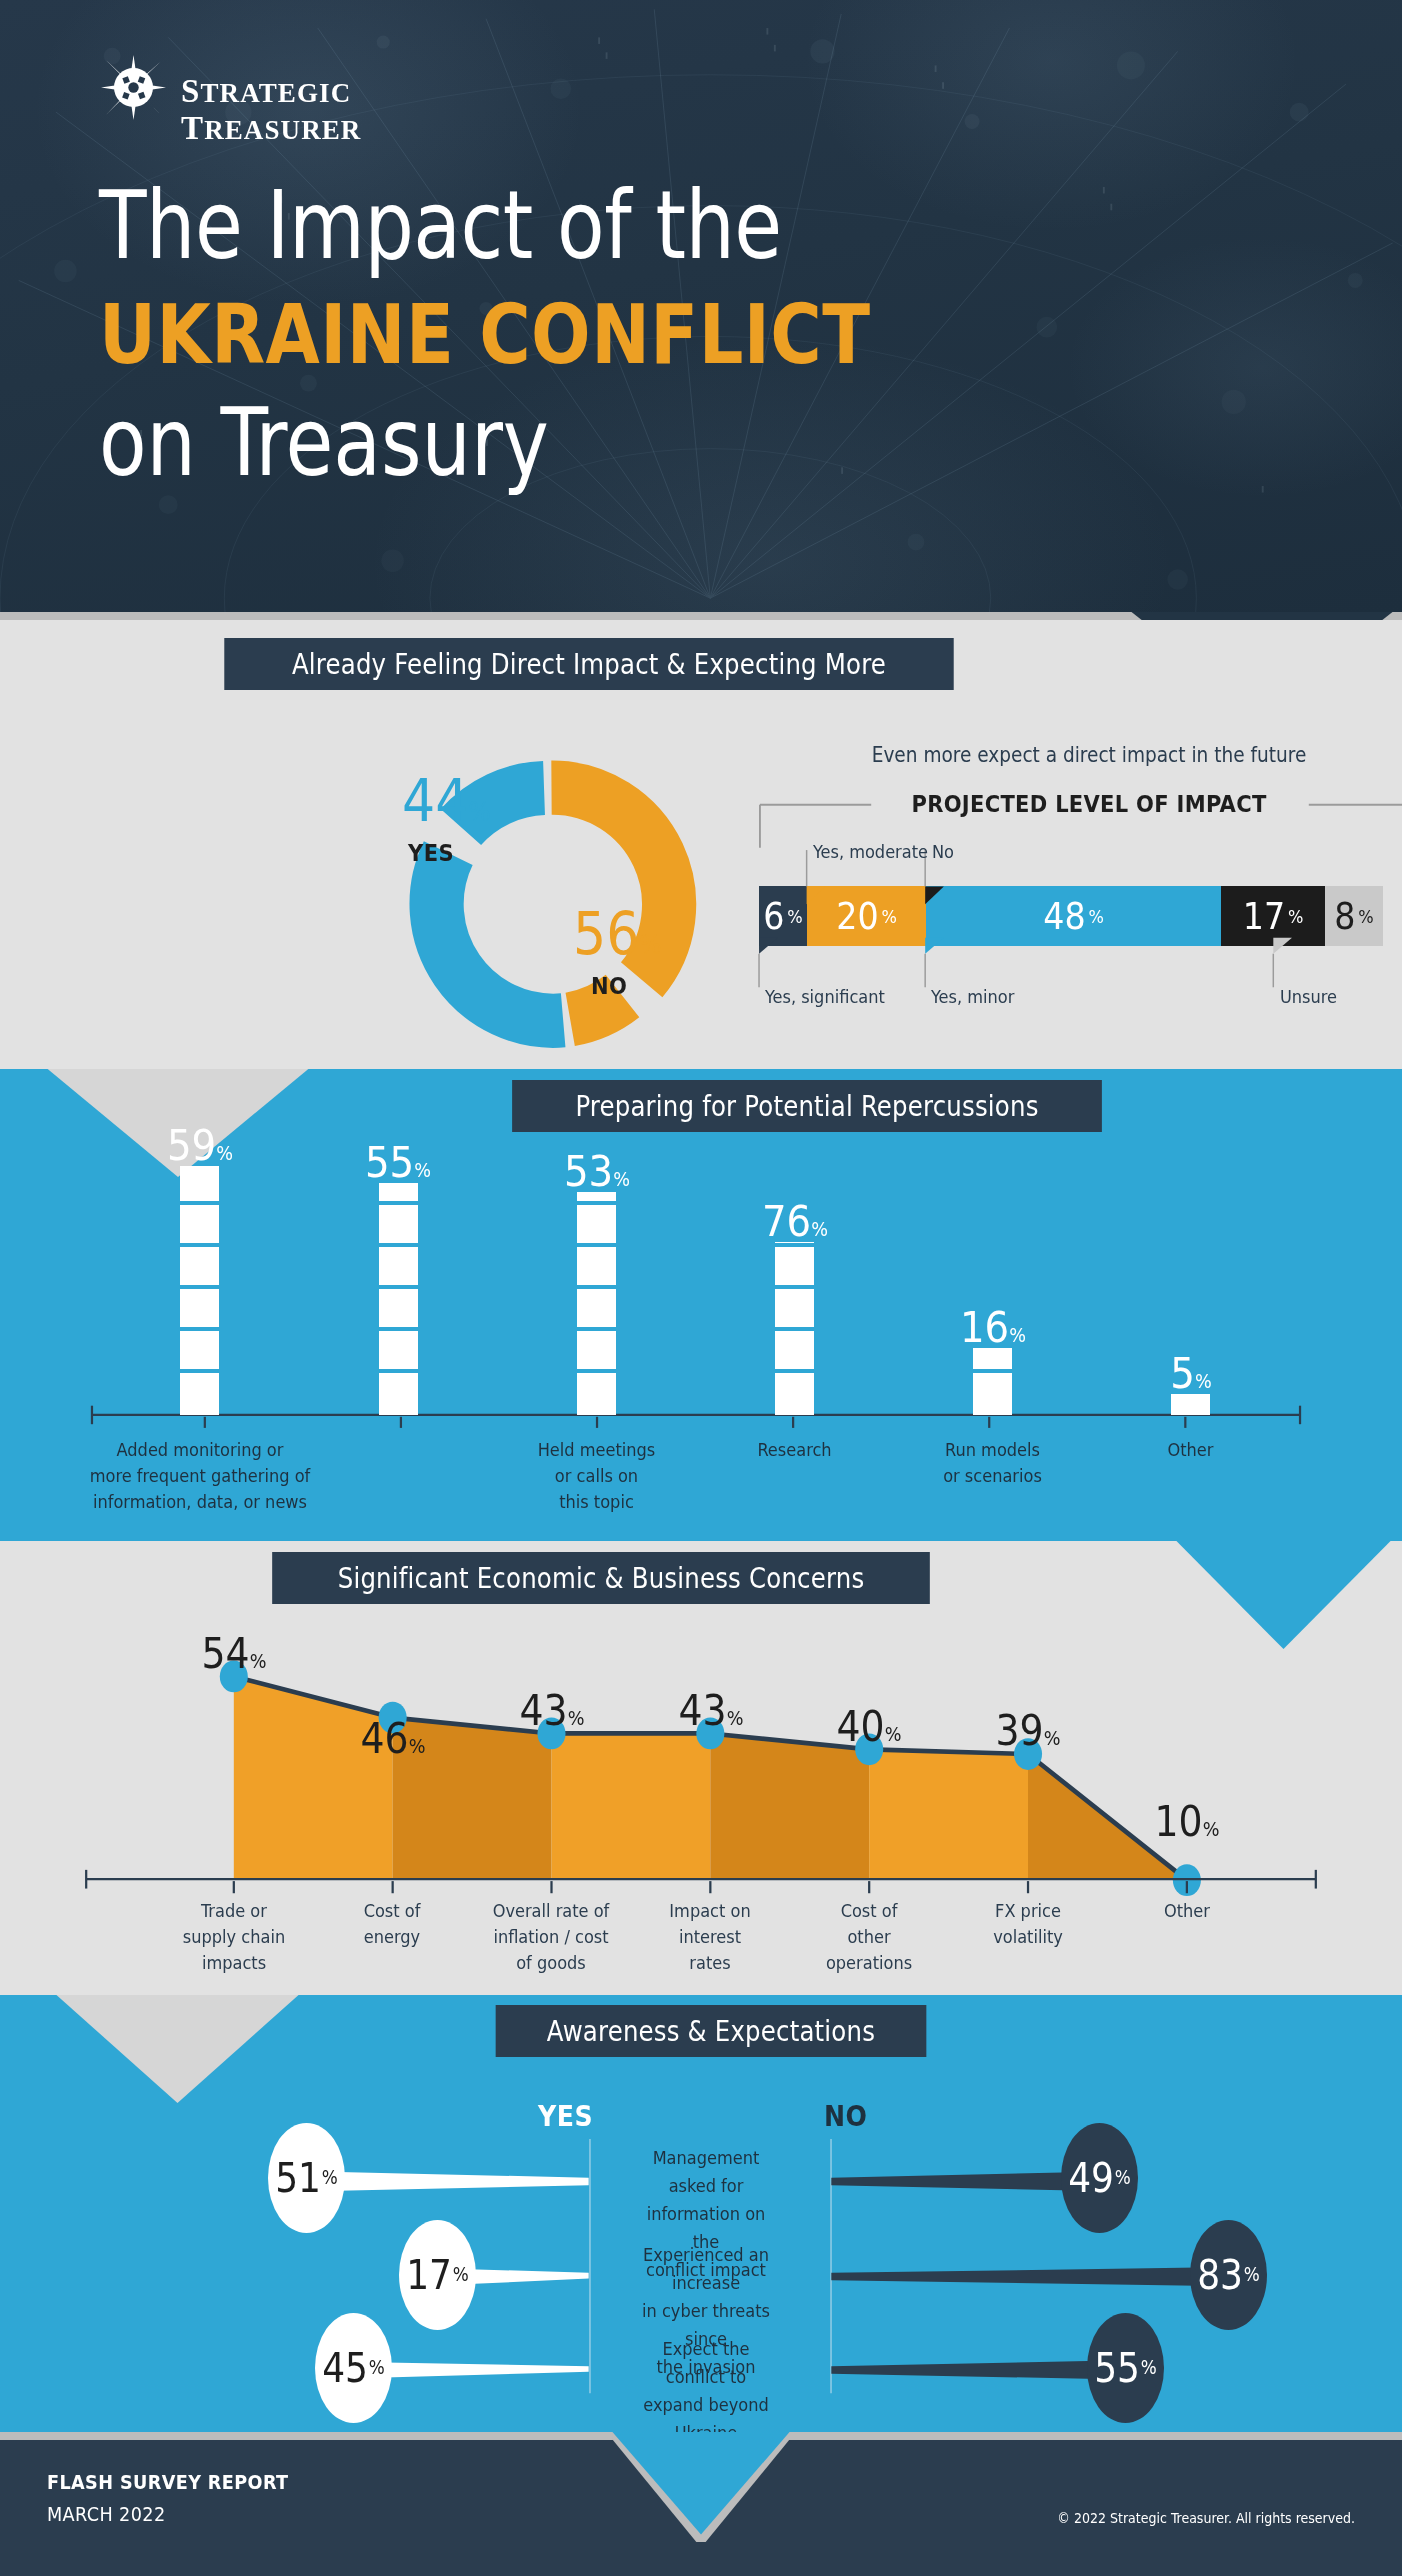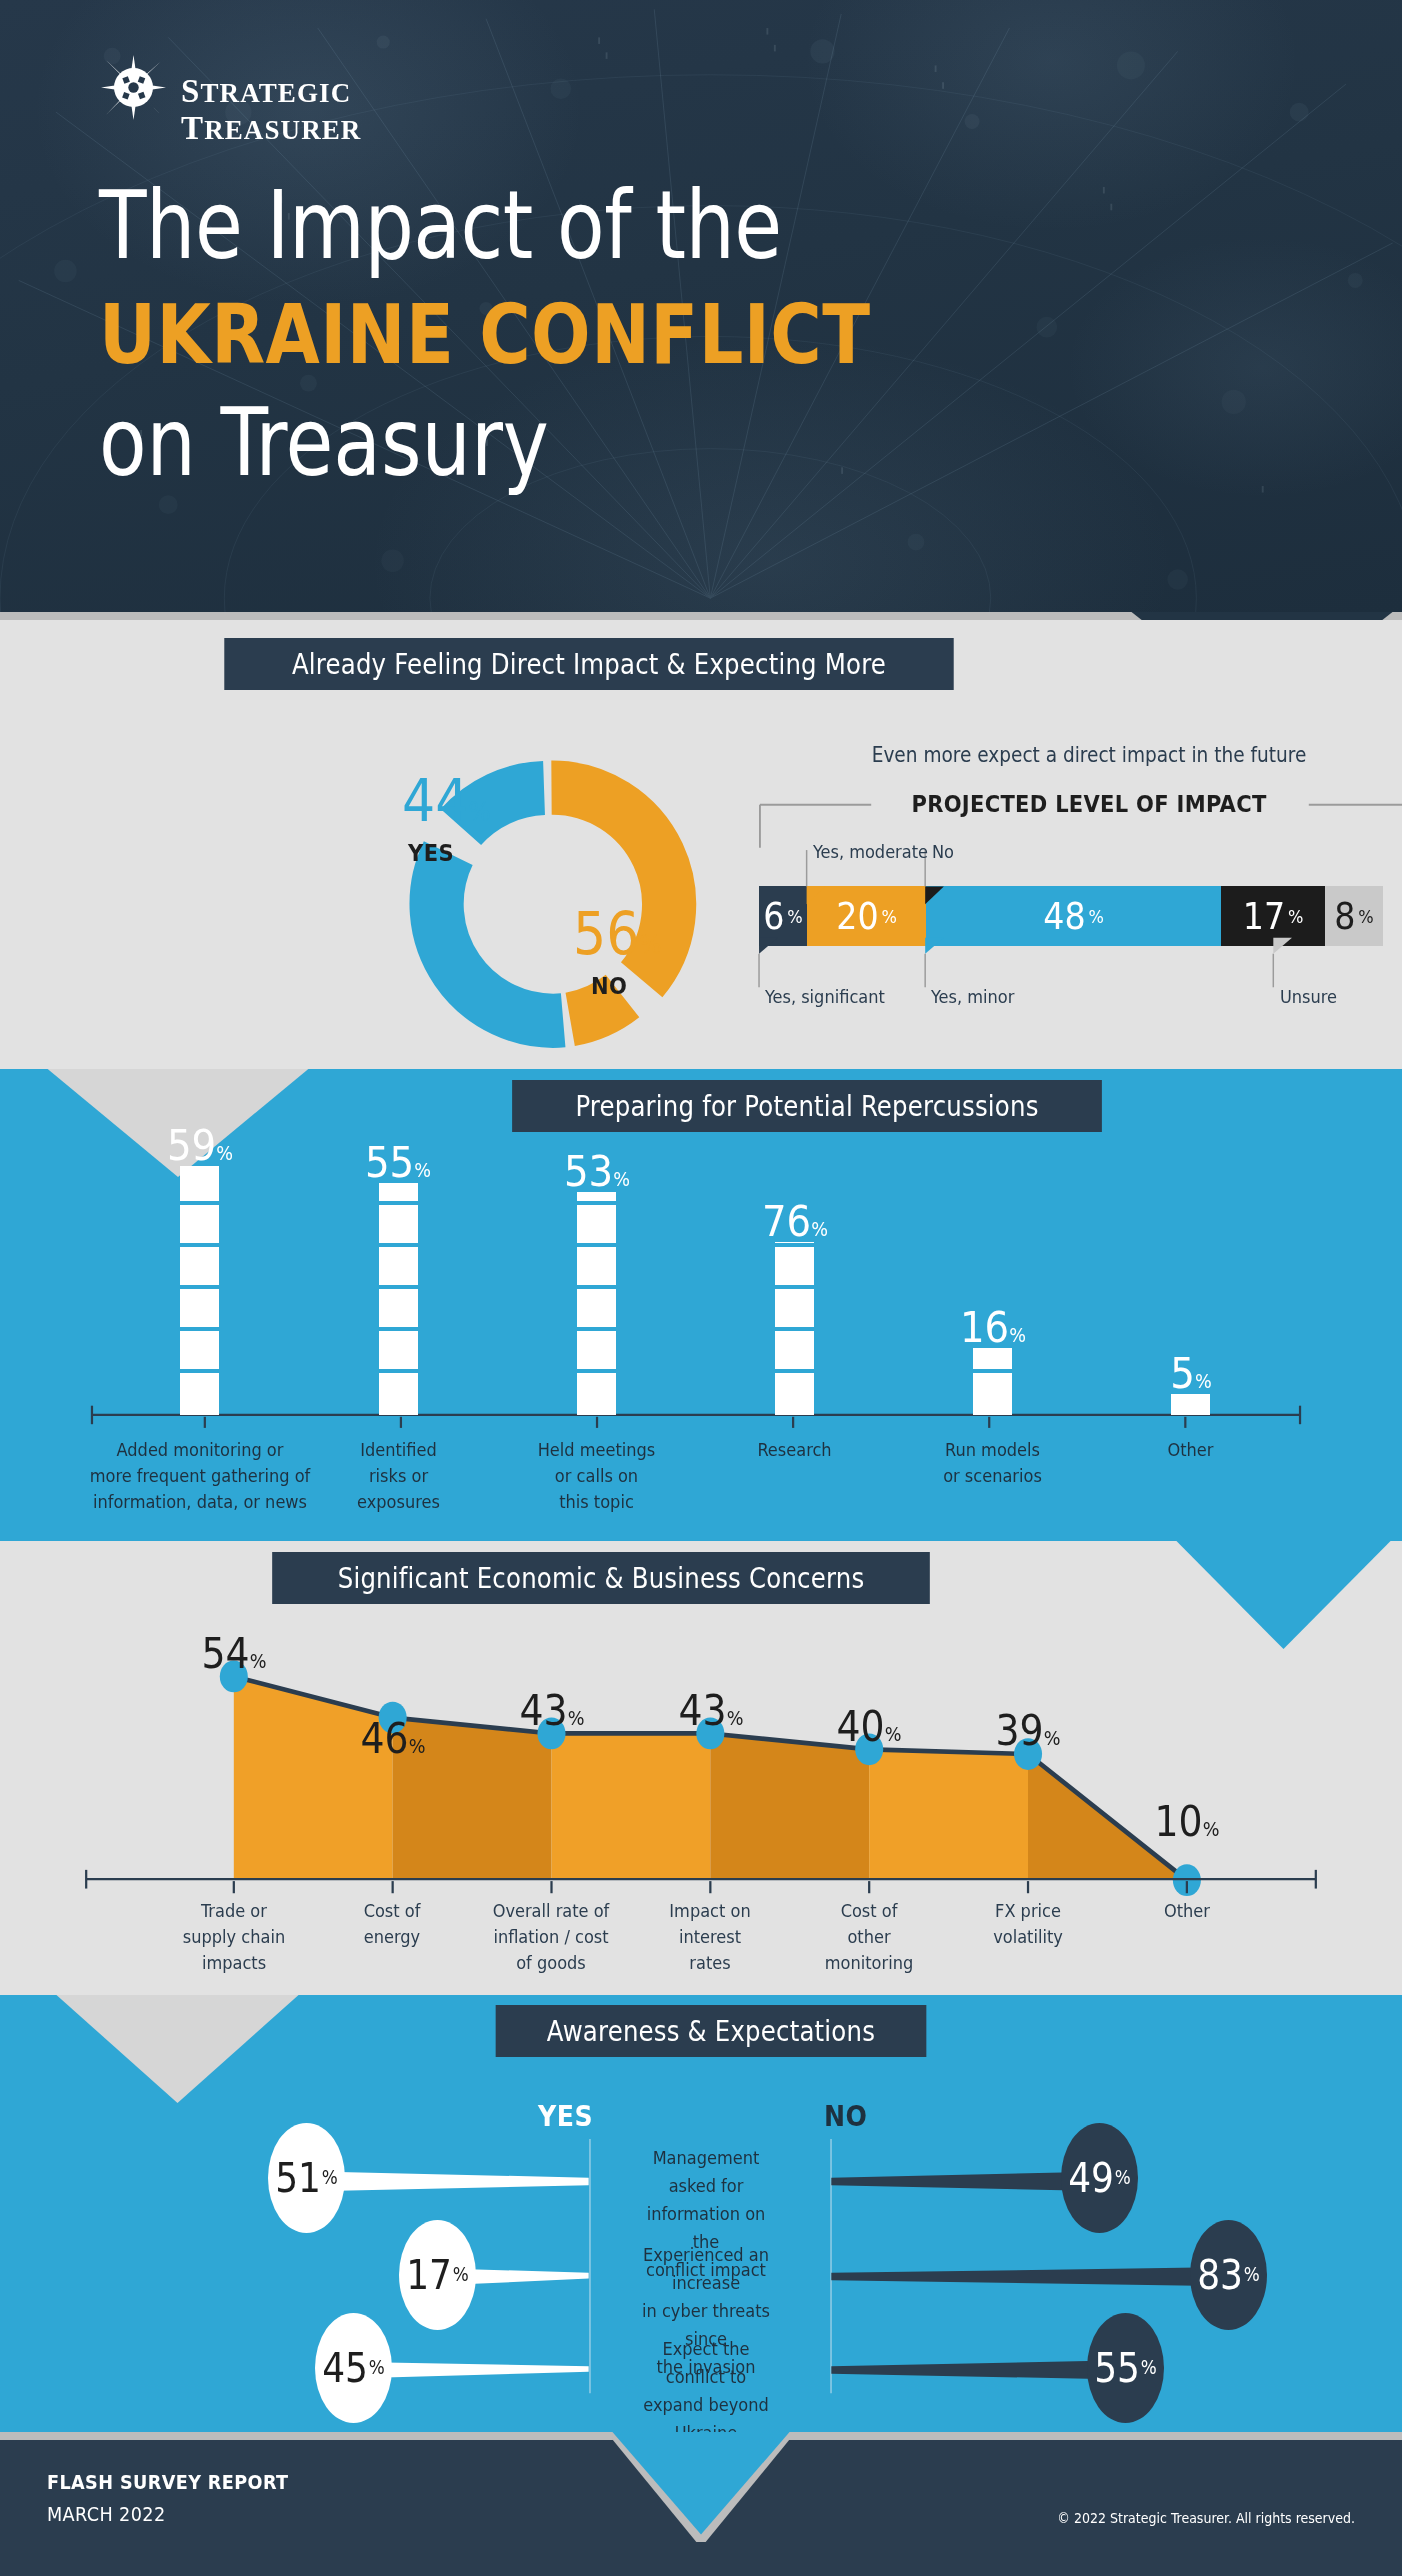--- a/index.html
+++ b/index.html
@@ -445,25 +445,20 @@
   <div class="vb-val" style="left:522px; top:1150px; width:150px;"><span>53</span><span class="pct">%</span></div>
   <div class="vb-val" style="left:720px; top:1200px; width:150px;"><span>76</span><span class="pct">%</span></div>
   <div class="vb-val" style="left:918px; top:1306px; width:150px;"><span>16</span><span class="pct">%</span></div>
   <div class="vb-val" style="left:1116px; top:1352px; width:150px;"><span>5</span><span class="pct">%</span></div>
 
   <div class="vb-lab" style="left:69px;  top:1437px; width:262px;">
     <div>Added monitoring or</div>
     <div>more frequent gathering of</div>
     <div>information, data, or news</div>
   </div>
-  <div class="vb-lab" style="left:305px; top:1437px; width:187px;">
-    <div>Identified</div>
-    <div>risks or</div>
-    <div>exposures</div>
-  </div>
   <div class="vb-lab" style="left:503px; top:1437px; width:187px;">
     <div>Held meetings</div>
     <div>or calls on</div>
     <div>this topic</div>
   </div>
   <div class="vb-lab" style="left:701px; top:1437px; width:187px;">
     <div>Research</div>
   </div>
   <div class="vb-lab" style="left:899px; top:1437px; width:187px;">
     <div>Run models</div>
@@ -545,21 +540,21 @@
     <div>of goods</div>
   </div>
   <div class="ar-lab" style="left:626px;  top:1898px; width:168px;">
     <div>Impact on</div>
     <div>interest</div>
     <div>rates</div>
   </div>
   <div class="ar-lab" style="left:785px;  top:1898px; width:168px;">
     <div>Cost of</div>
     <div>other</div>
-    <div>monitoring</div>
+    <div>operations</div>
   </div>
   <div class="ar-lab" style="left:944px; top:1898px; width:168px;">
     <div>FX price</div>
     <div>volatility</div>
   </div>
   <div class="ar-lab" style="left:1103px; top:1898px; width:168px;">
     <div>Other</div>
   </div>
 
   <div class="band band-blue" style="top:1995px; height:443px;"></div>

